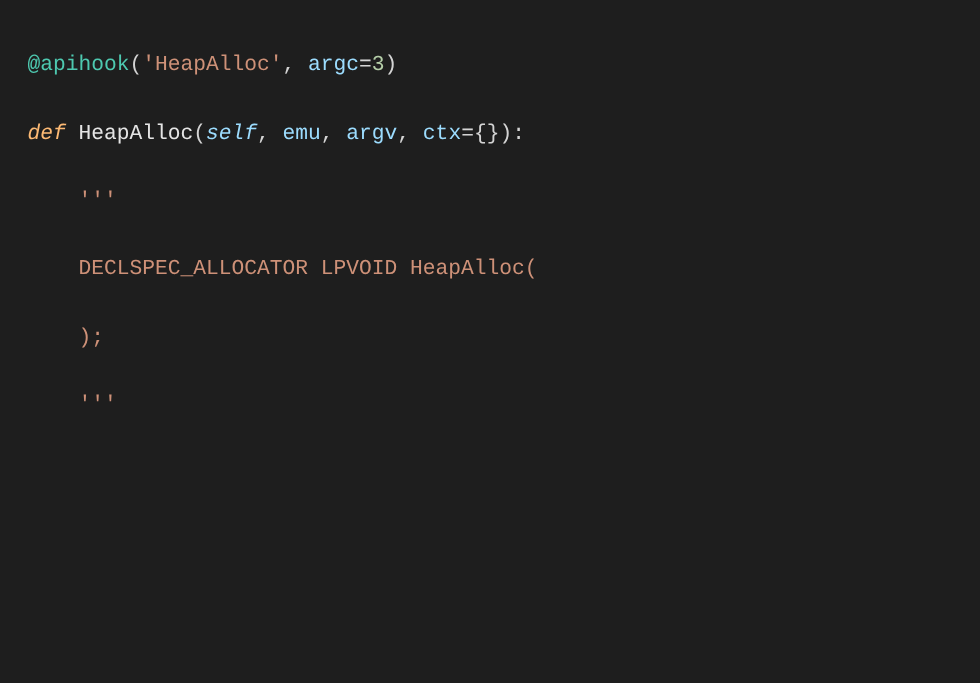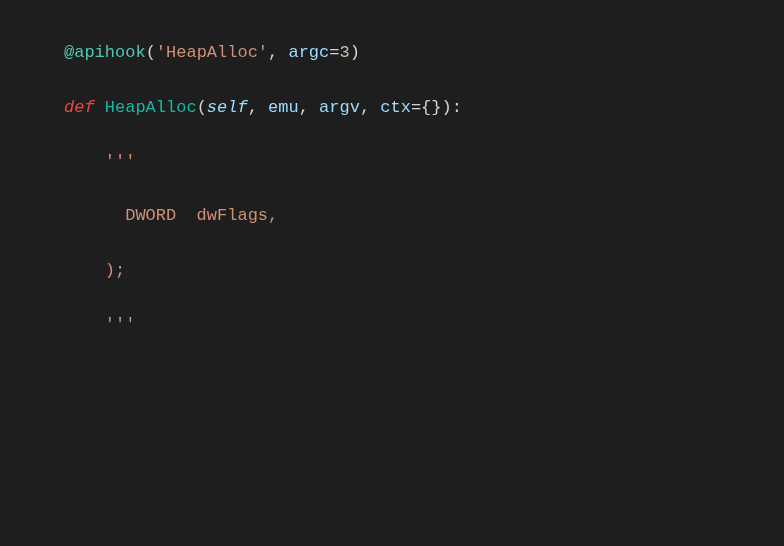--- a/index.html
+++ b/index.html
@@ -11,37 +11,37 @@
     color: #d4d4d4;
     padding: 12px 0;
     width: 784px;
     height: 546px;
     overflow: hidden;
   }
   .code { white-space: pre; padding-left: 22px; }
   .decorator { color: #4ec9b0; }
   .string { color: #ce9178; }
   .param { color: #9cdcfe; }
-  .def { color: #ef4444; font-style: italic; }
-  .fn-name { color: #14b8a6; }
+  .def { color: #fdba74; font-style: italic; }
+  .fn-name { color: #e5e5e5; }
   .self { color: #9cdcfe; font-style: italic; text-align: center; }
   .op { color: #d4d4d4; }
   .punct { color: #d4d4d4; }
   .num { color: #b5cea8; }
   .comment { color: #ce9178; }
-  .line { display: block; margin-left: 42px; }
+  .line { display: block; }
 </style>
 </head>
 <body>
 
 <div class="code">
 <span class="line"><span class="decorator">@apihook</span><span class="punct">(</span><span class="string">'HeapAlloc'</span><span class="punct">, </span><span class="param">argc</span><span class="op">=</span><span class="num">3</span><span class="punct">)</span></span>
 <span class="line"><span class="def">def </span><span class="fn-name">HeapAlloc</span><span class="punct">(</span><span class="self">self</span><span class="punct">, </span><span class="param">emu</span><span class="punct">, </span><span class="param">argv</span><span class="punct">, </span><span class="param">ctx</span><span class="op">=</span><span class="punct">{}</span><span class="punct">)</span><span class="punct">:</span></span>
 <span class="line"><span class="comment">    '''</span></span>
-<span class="line"><span class="comment">      DWORD  dwFlags,</span></span>
+<span class="line"><span class="comment">    DECLSPEC_ALLOCATOR LPVOID HeapAlloc(</span></span>
 <span class="line"><span class="comment">    );</span></span>
 <span class="line"><span class="comment">    '''</span></span>
 <span class="line"> </span>
 
 
 
 
 
 
 </div>

